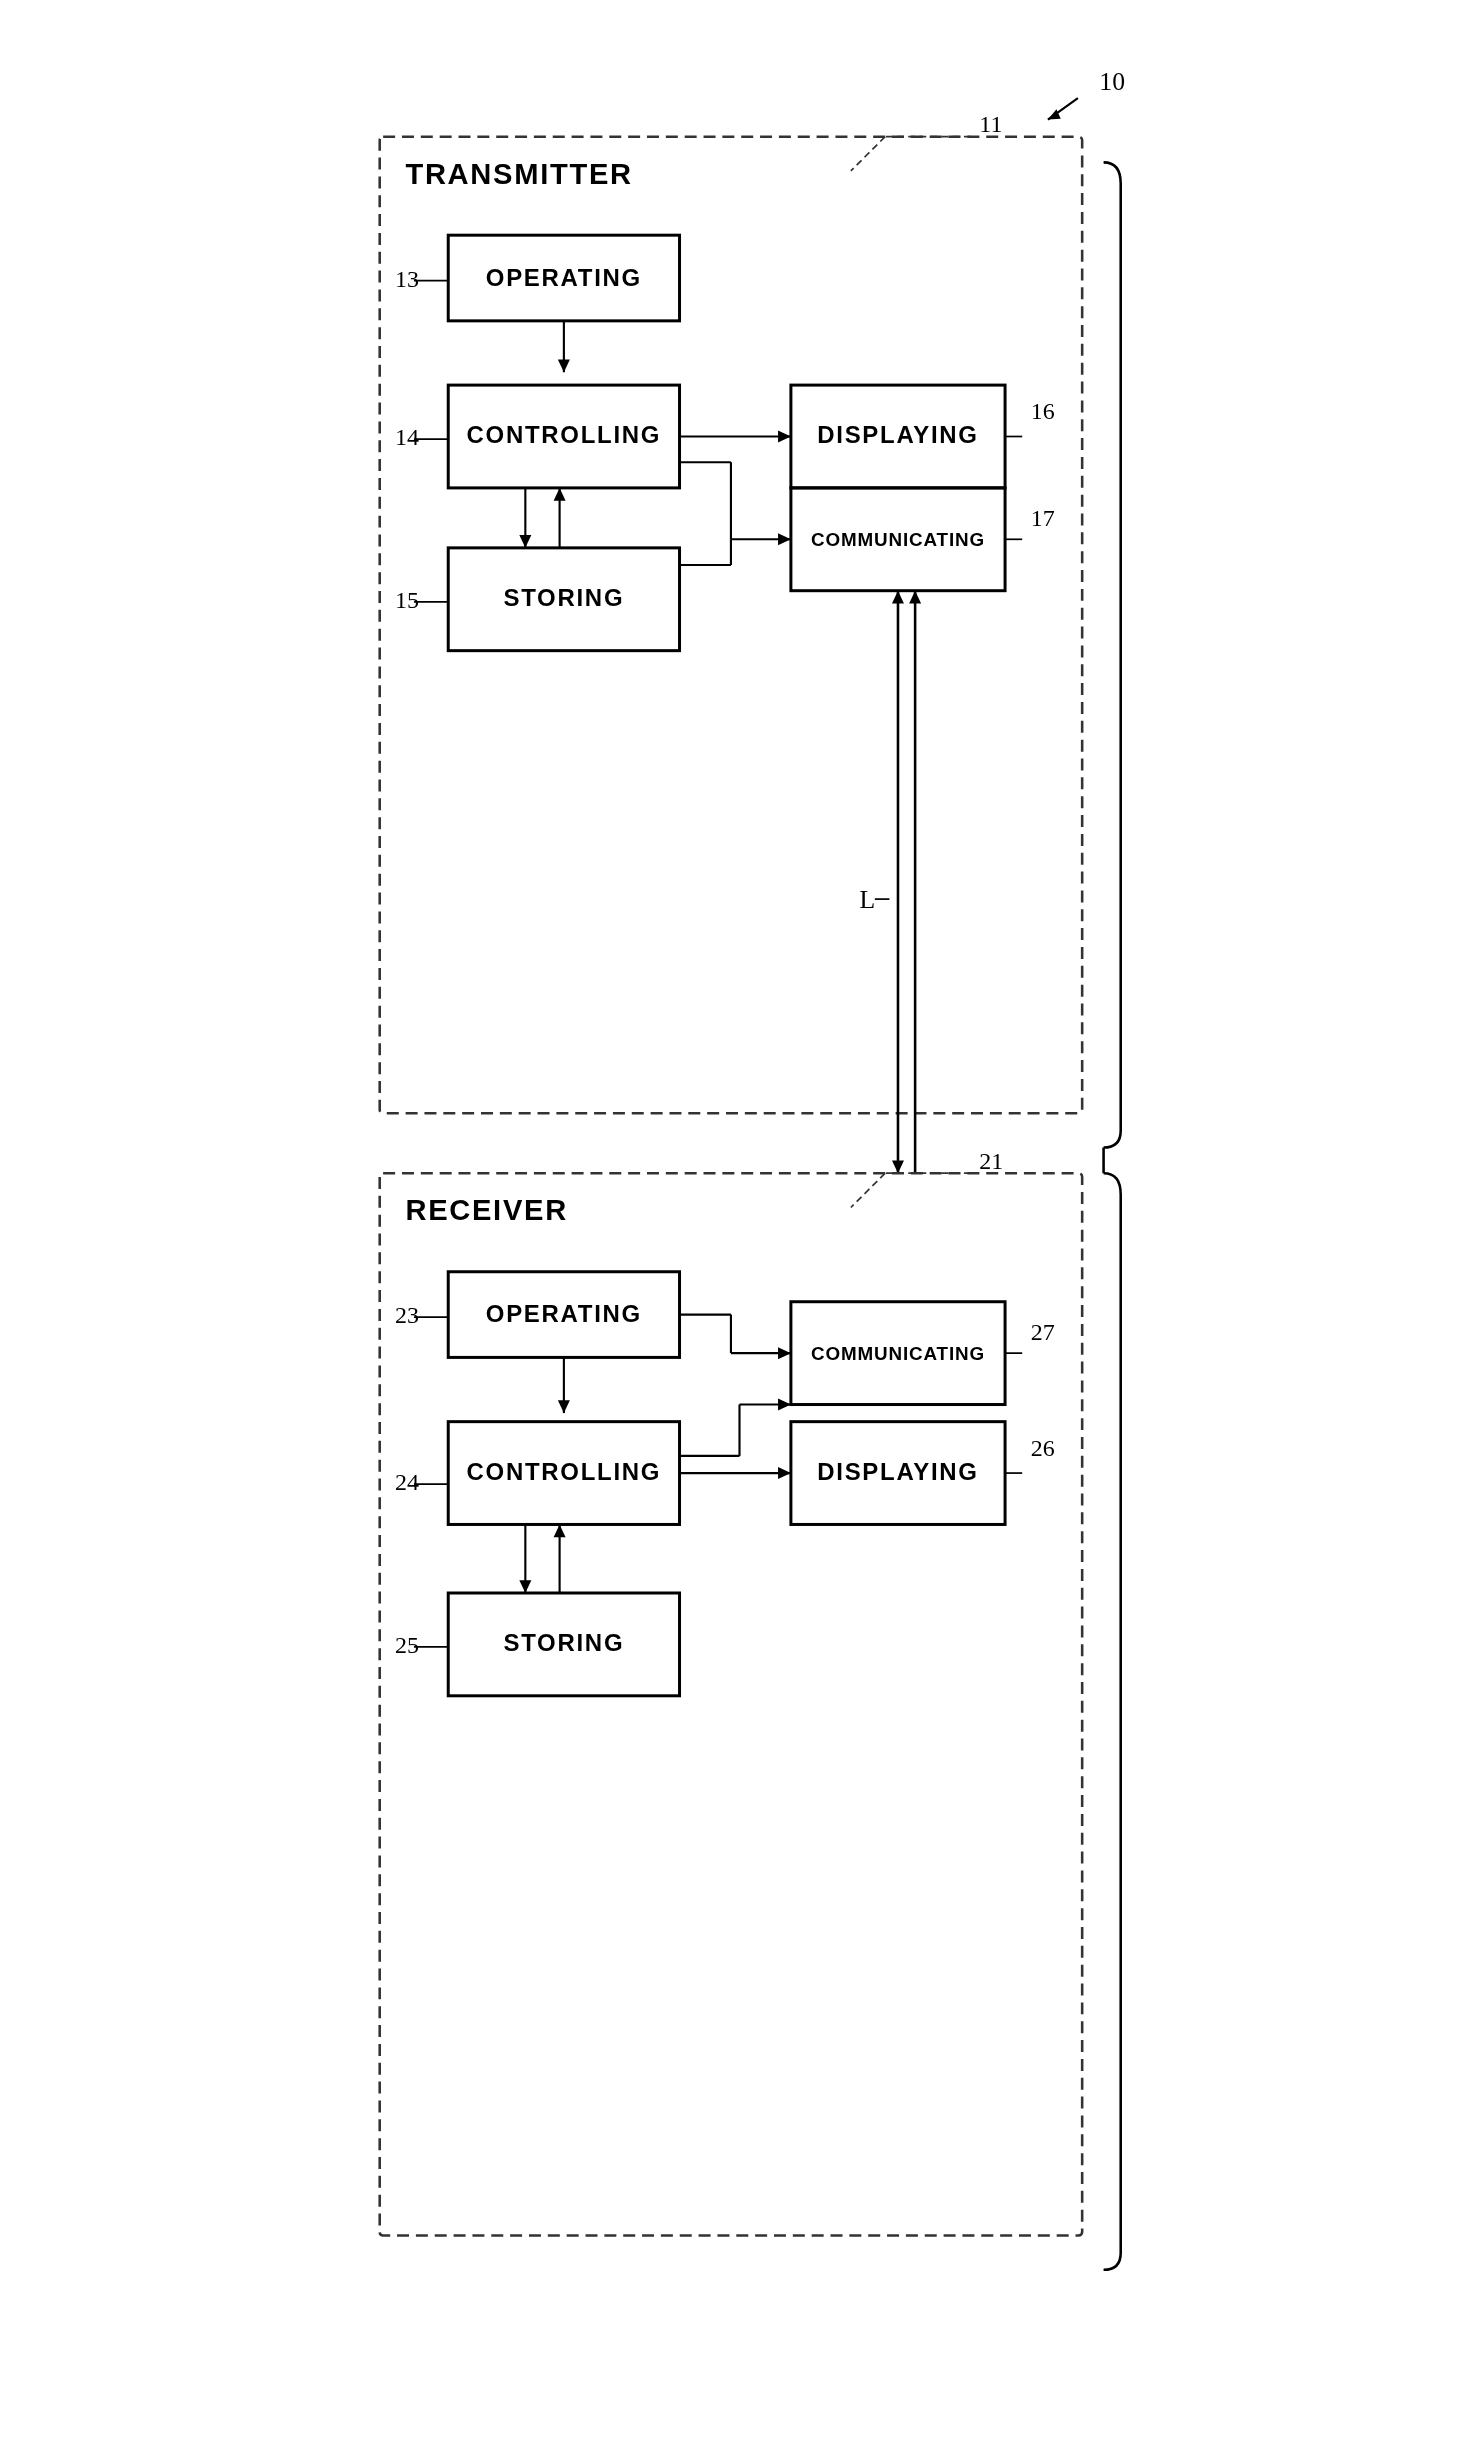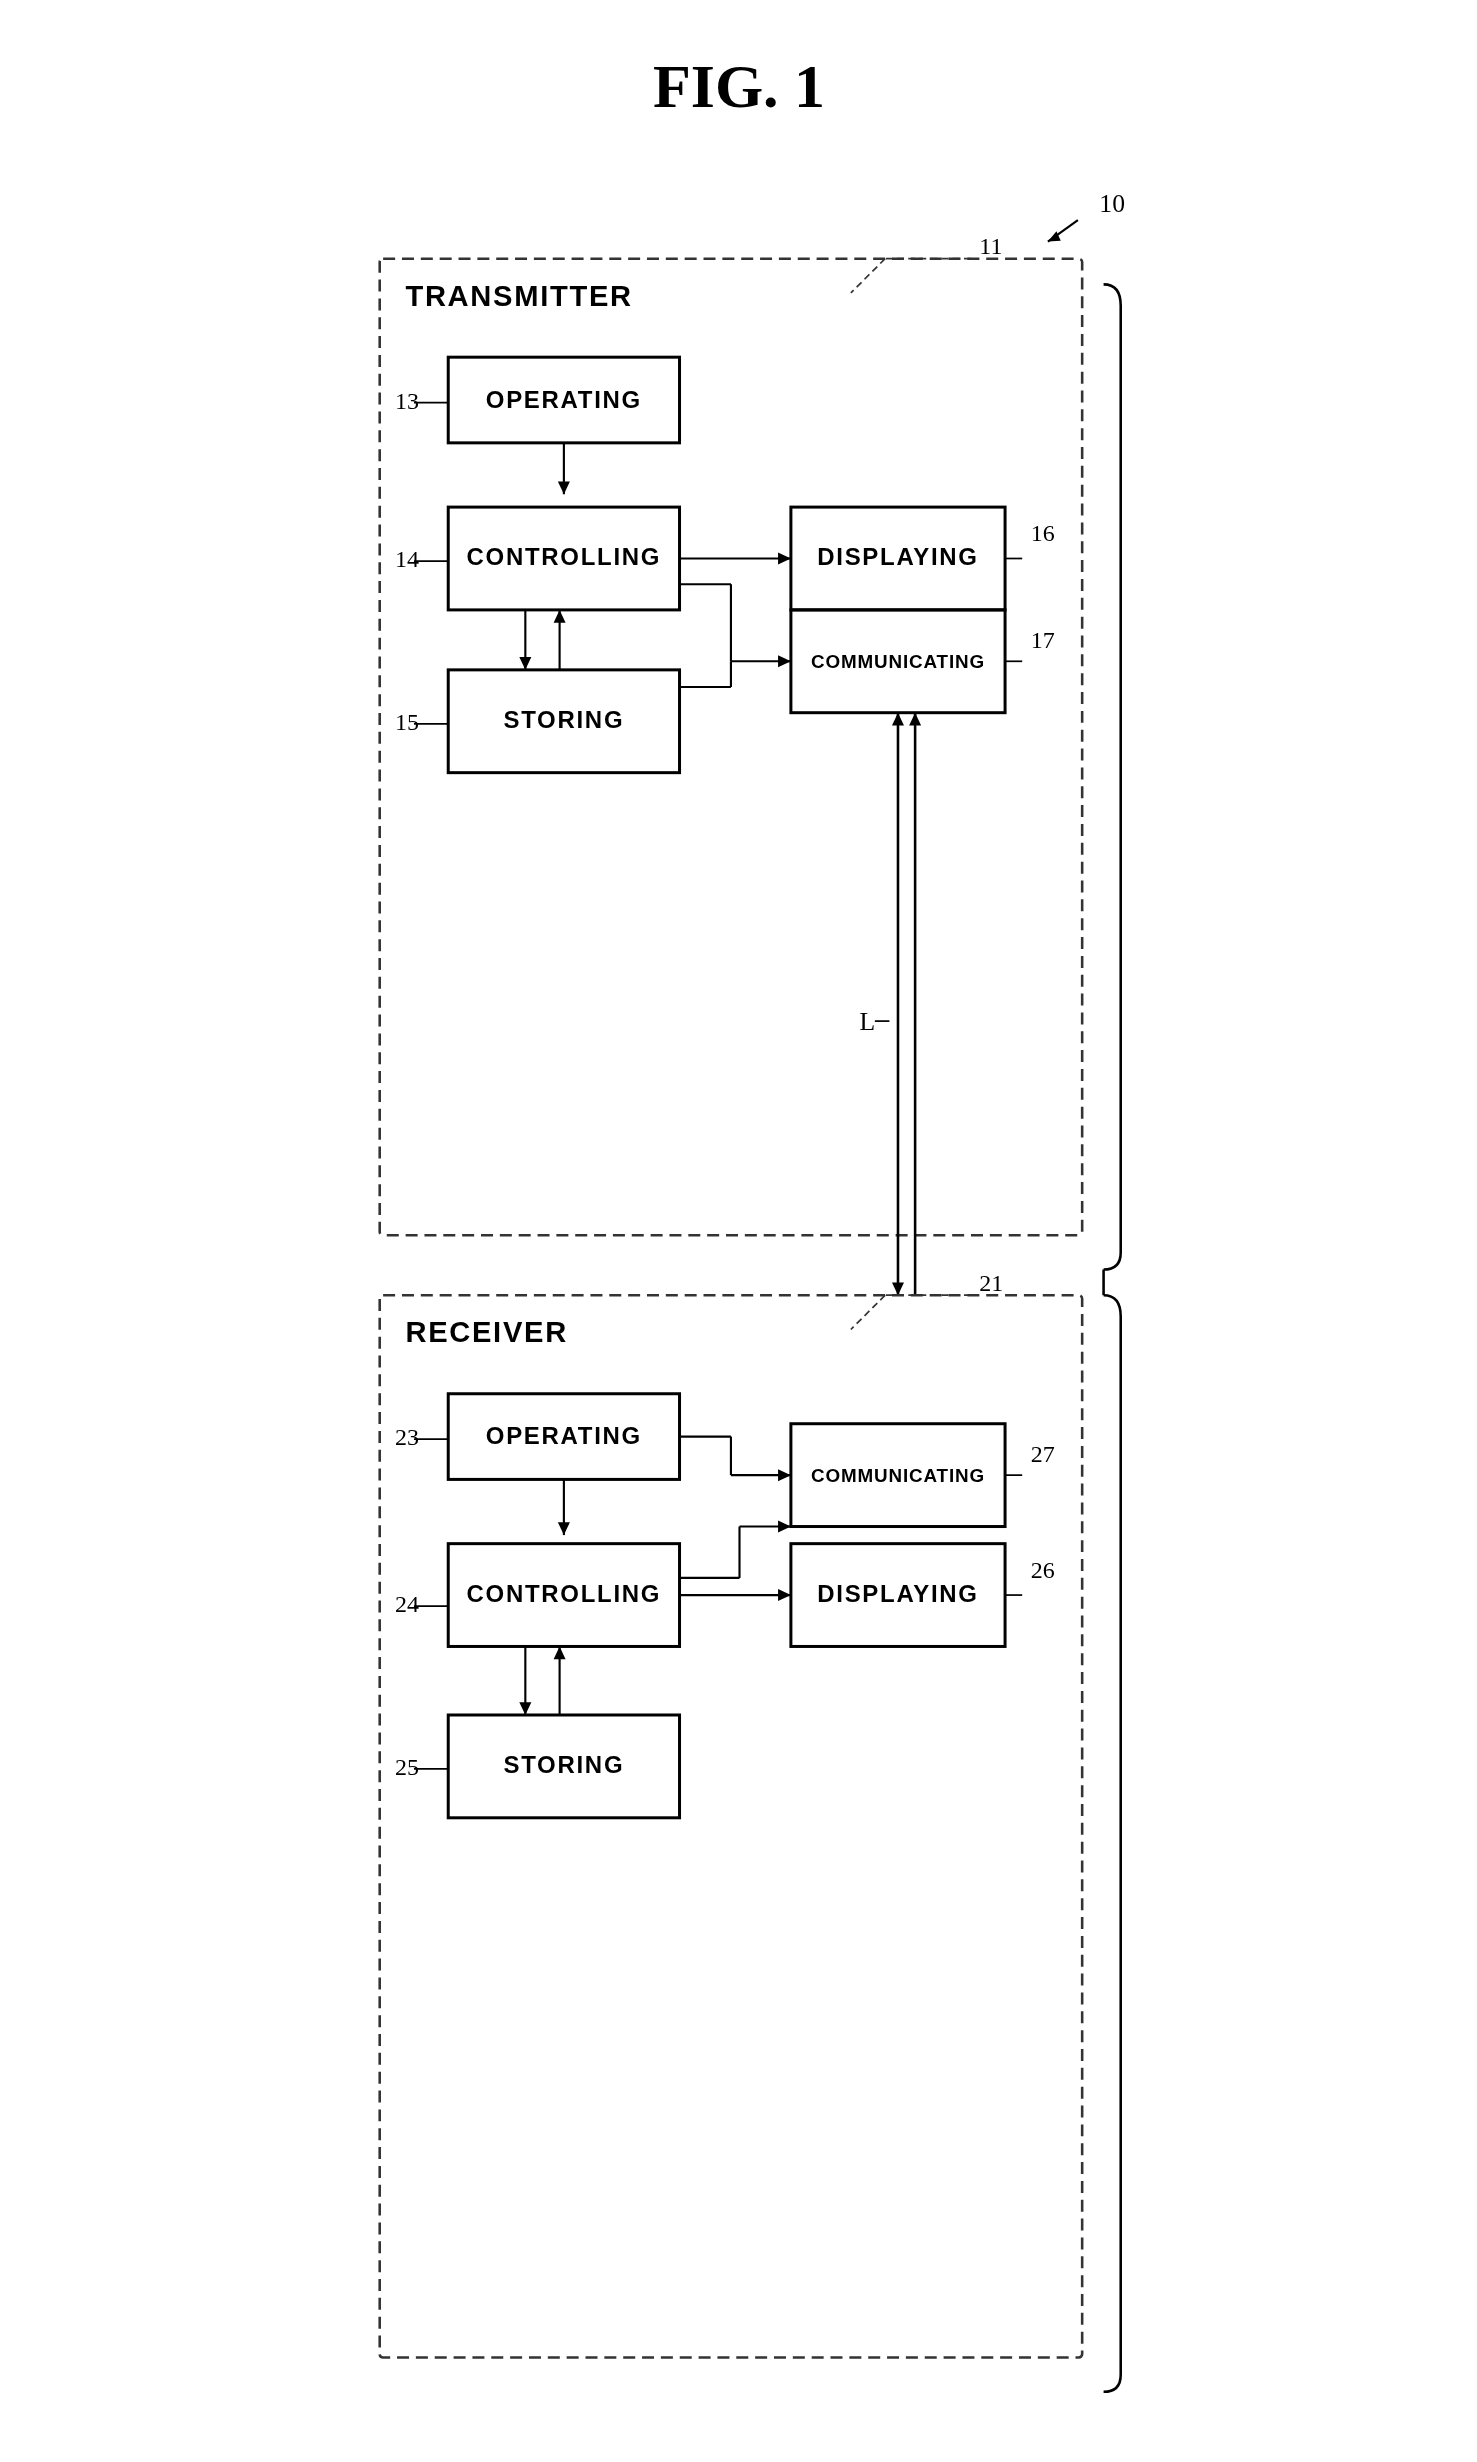--- a/index.html
+++ b/index.html
@@ -23,21 +23,20 @@
       font-weight: bold;
       margin-bottom: 51px;
       font-family: 'Times New Roman', serif;
     }
   </style>
 </head>
 <body>
 
 <div class="page">
 
-  <div class="fig-title">FIG. 1</div>
 
   <svg viewBox="0 0 900 2600" width="771" style="display:block; margin: 0 auto;">
 
     <text x="870" y="45" font-size="30" font-family="Times New Roman">10</text>
 
     <line x1="845" y1="55" x2="810" y2="80" stroke="#000" stroke-width="2.5"></line>
     <polygon points="810,80 820,68 825,79" fill="#000"></polygon>
 
     <path d="M875,130 Q895,130 895,155 L895,1260 Q895,1280 875,1280" fill="none" stroke="#000" stroke-width="3"></path>
     <path d="M875,1310 Q895,1310 895,1335 L895,2570 Q895,2590 875,2590" fill="none" stroke="#000" stroke-width="3"></path>

